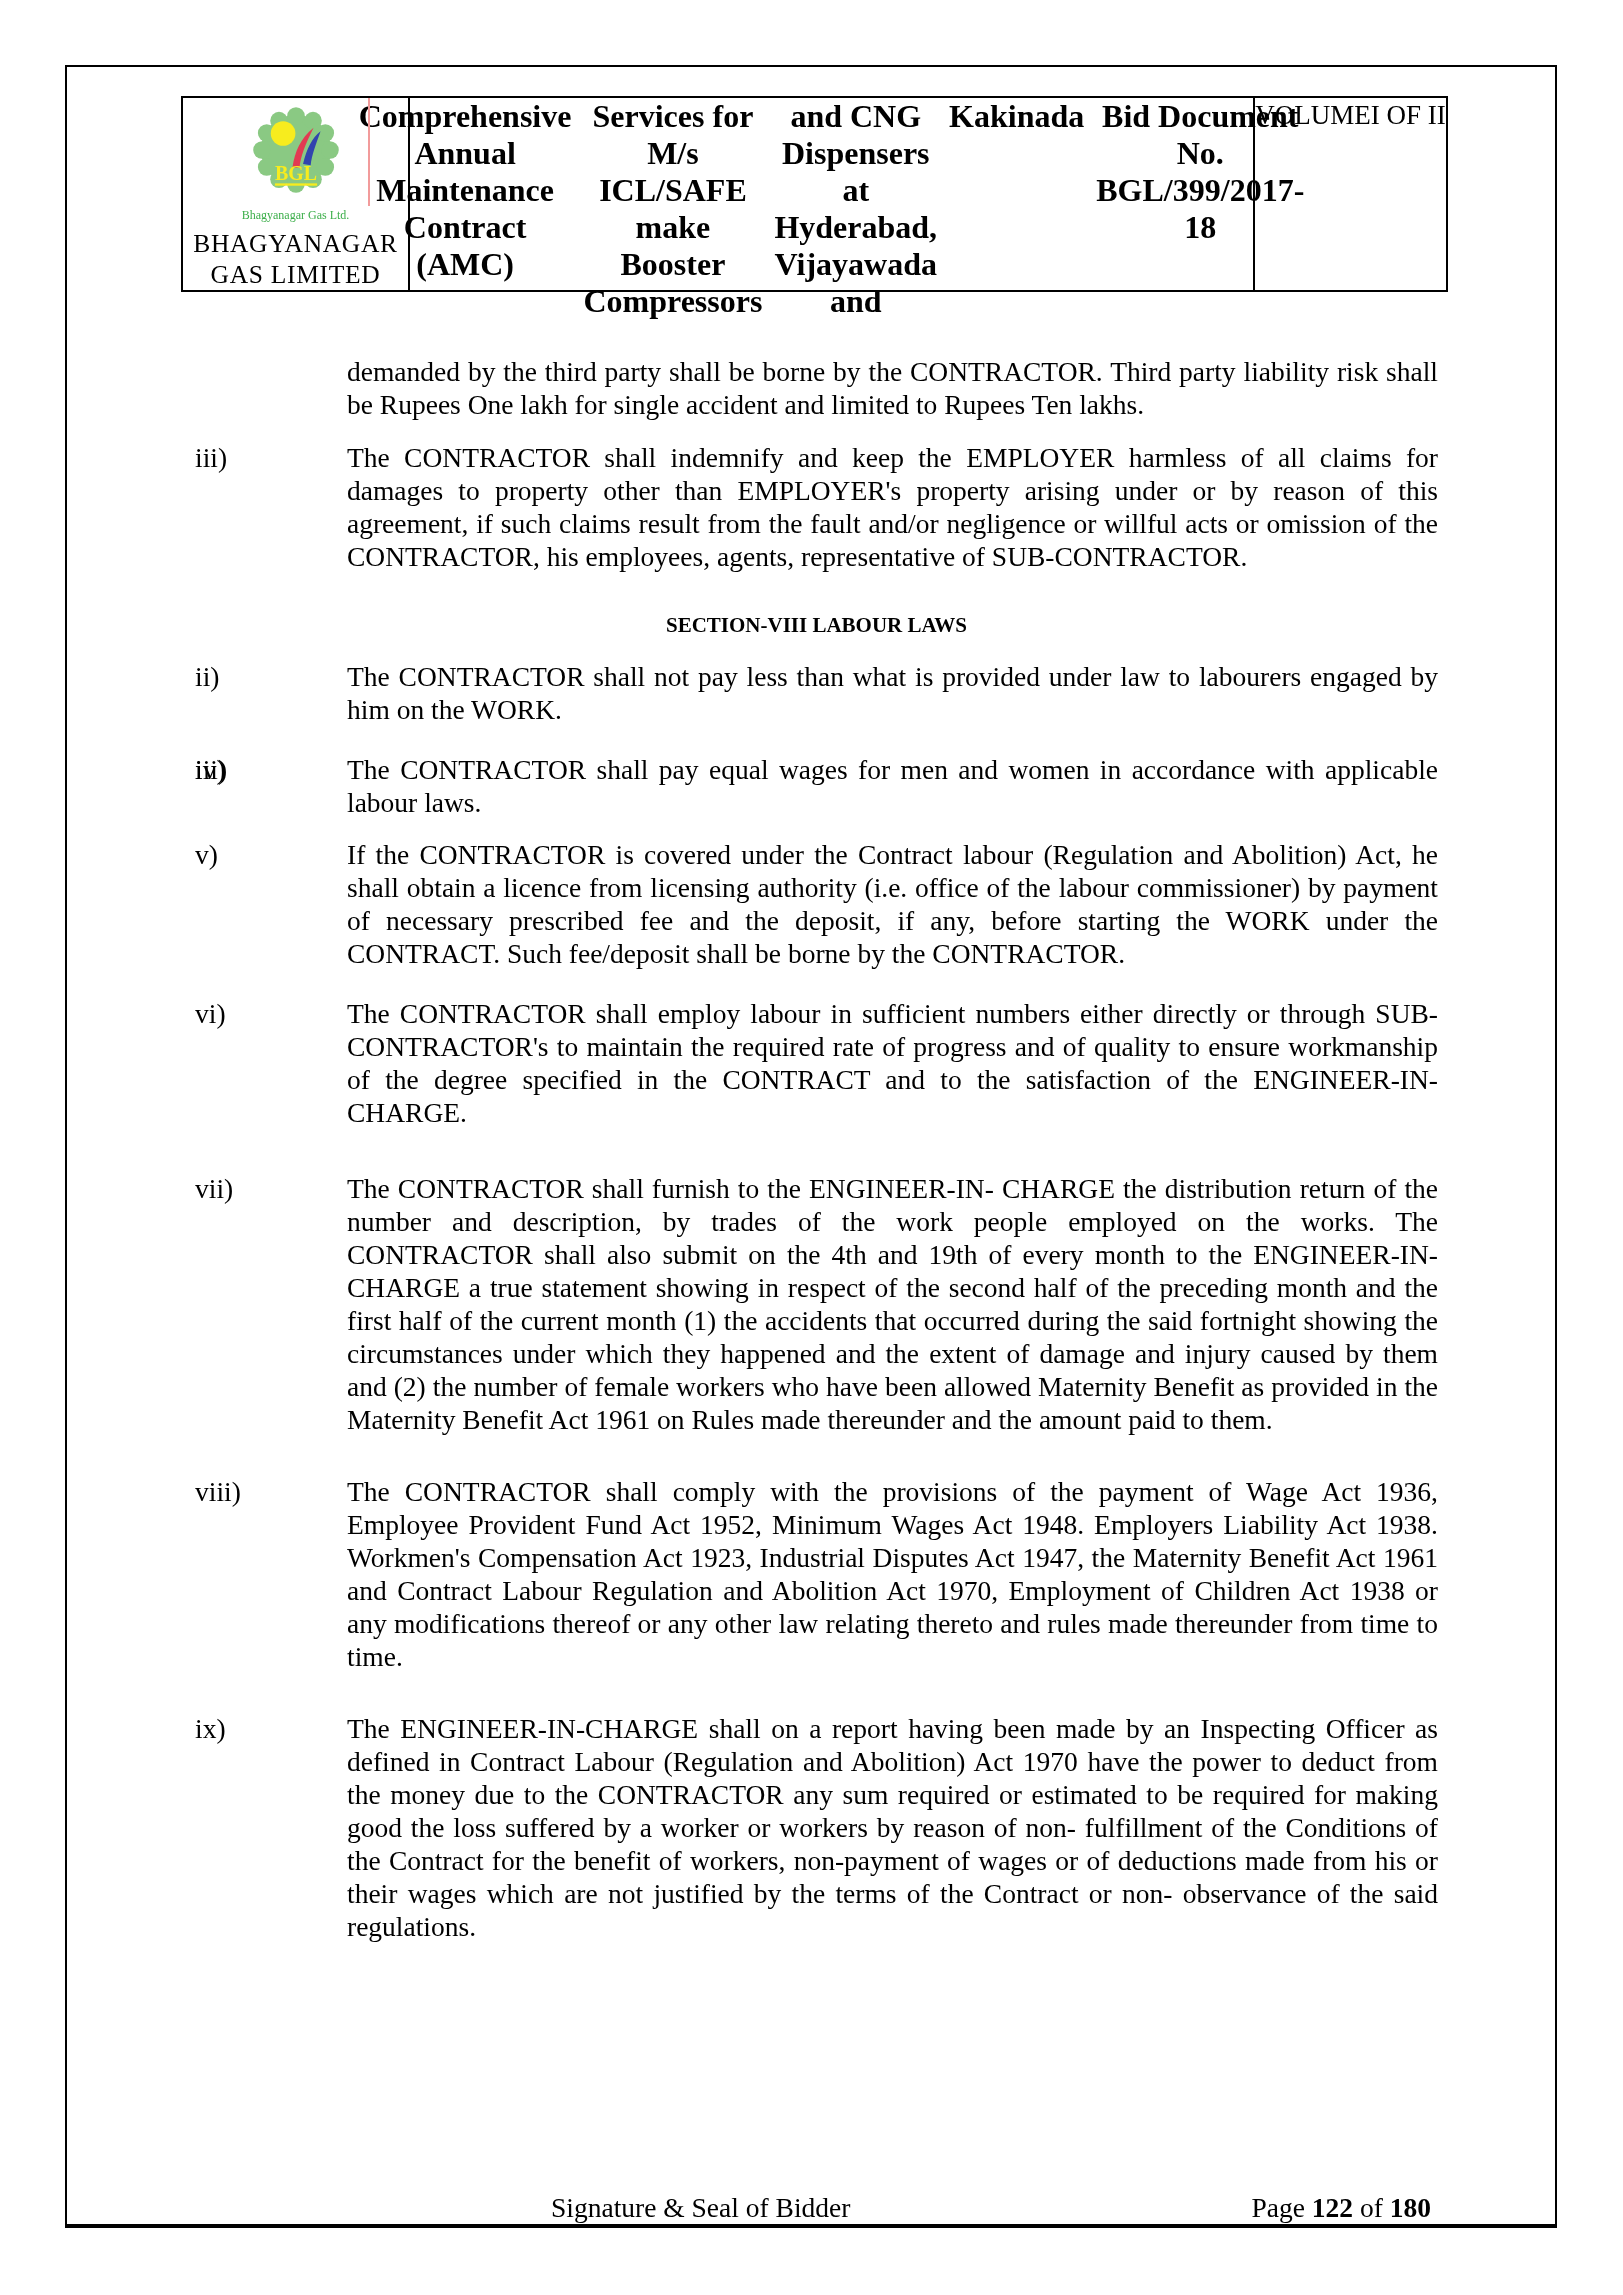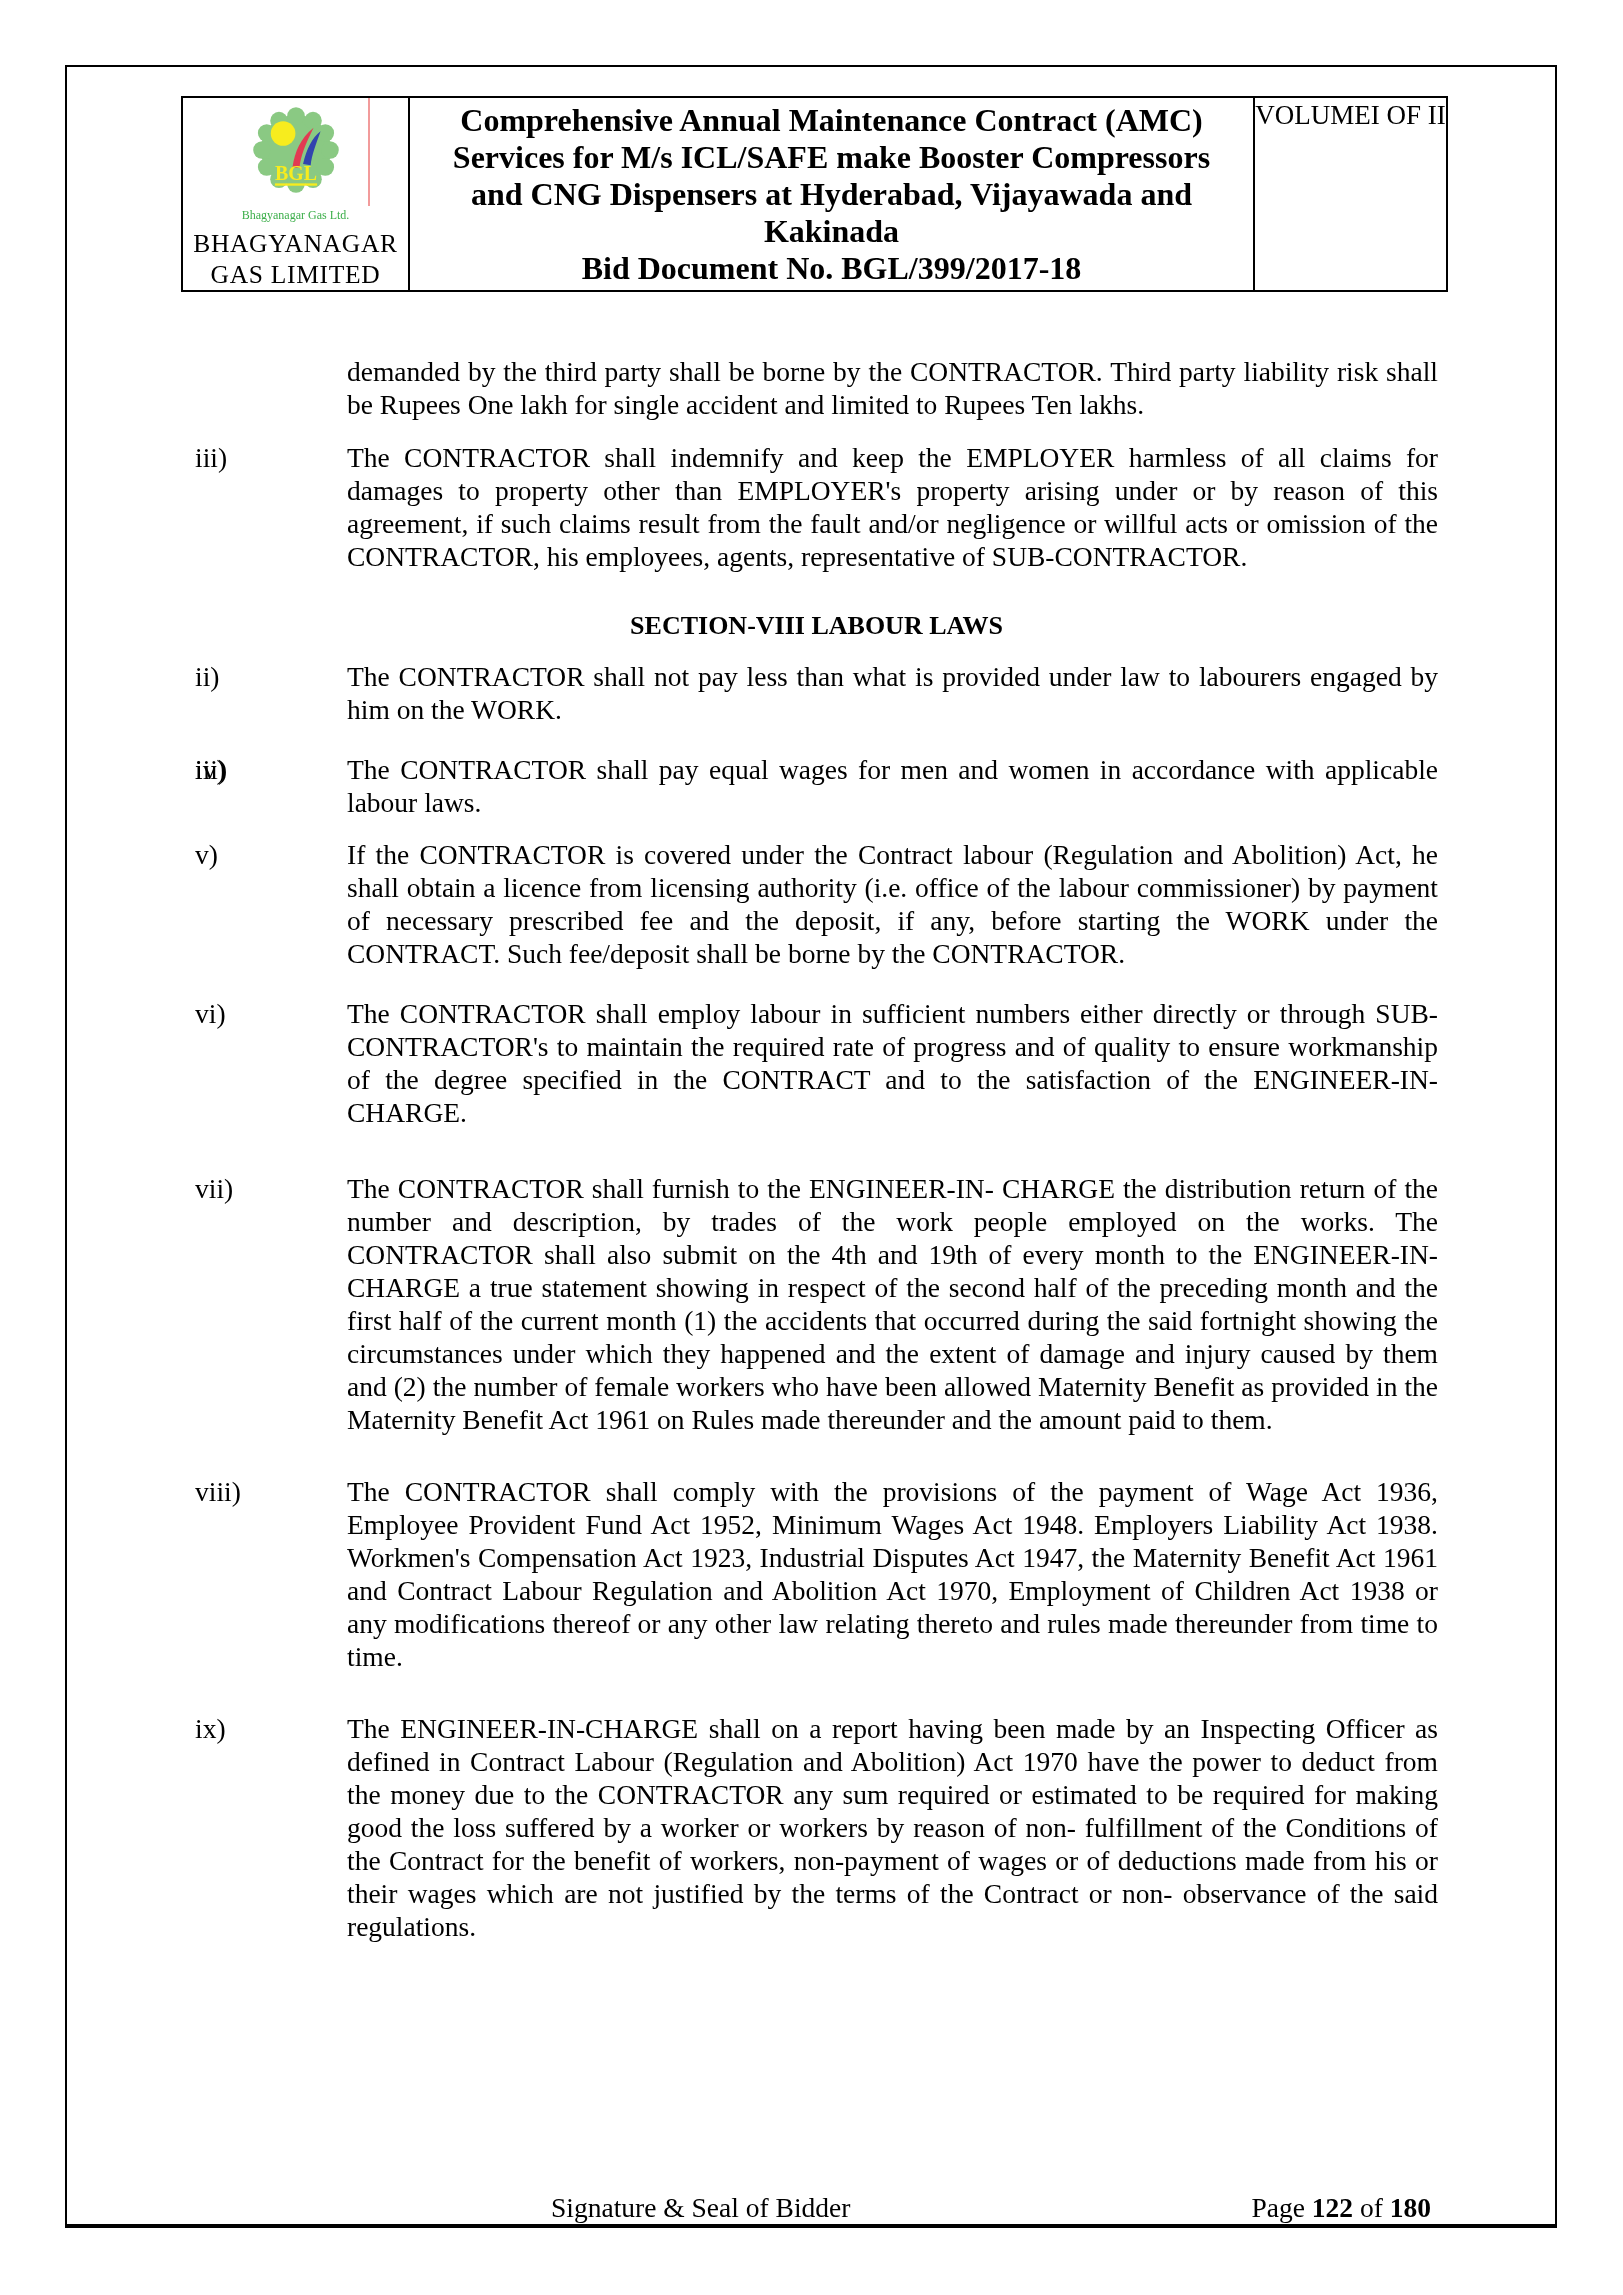--- a/index.html
+++ b/index.html
@@ -5,36 +5,36 @@
   html,body{margin:0;padding:0;background:#ffffff;}
   .page{position:relative;width:1623px;height:2295px;background:#fff;overflow:hidden;
         font-family:"Liberation Serif","DejaVu Serif",serif;color:#000;}
   .page-border{position:absolute;left:65px;top:65px;width:1492px;height:2163px;
         border:2.6px solid #000;border-bottom:4.6px solid #000;box-sizing:border-box;}
 
   
   .hdr{position:absolute;left:114px;top:29px;width:1269px;height:196px;display:flex;}
   .cell{border:2px solid #000;box-sizing:border-box;height:196px;}
   .c-logo{width:229px;position:relative;display:flex;flex-direction:column;align-items:center;padding-top:7.9px;}
-  .c-title{width:847px;margin-left:-2px;display:flex;flex-direction:column;justify-content:center;
-           text-align:center;font-weight:bold;font-size:32px;line-height:37px;}
+  .c-title{width:847px;margin-left:-2px;display:flex;flex-direction:row;justify-content:center;
+           text-align:center;font-weight:bold;font-size:32px;line-height:37px;gap:12px;}
   .c-vol{width:195px;margin-left:-2px;display:flex;flex-direction:row;justify-content:center;
          text-align:center;font-size:27px;line-height:35px;}
   .logo-caption{font-size:12px;line-height:19.6px;color:var(--logo_caption_green);margin-top:12px;}
   .company{font-size:25.5px;line-height:31px;letter-spacing:0.7px;text-align:center;margin-top:2.6px;}
   .pink-line{position:absolute;right:38px;top:0;width:2px;height:108px;background:var(--artifact_pink);}
 
   
   .content{position:absolute;left:128px;top:288px;width:1243px;font-size:27.5px;line-height:33px;}
   .intro{margin:0 0 0 152px;text-align:justify;}
   .item{position:relative;padding-left:152px;text-align:justify;}
   .item .mk{position:absolute;left:0;top:0;width:137px;text-align:left;}
   .item.sub{padding-left:121px;}
   .item.sub .mk{width:110px;}
-  .sec-heading{margin:0;text-align:center;font-weight:bold;font-size:26px;}
+  .sec-heading{margin:0;text-align:center;font-weight:bold;font-size:21px;}
   .clause-heading{font-weight:bold;font-size:28px;}
   .g15{margin-top:9.8px}.g28{margin-top:18.3px}.g30{margin-top:19.6px}
   .g42{margin-top:27.5px}.g55{margin-top:36px}.g60{margin-top:39px}.g65{margin-top:43px}
 
   
   .footer{position:absolute;left:0;right:0;bottom:0;height:35px;font-size:27.5px;line-height:33px;}
   .sig{position:absolute;left:484px;bottom:0;}
   .pg{position:absolute;right:124px;bottom:0;}
   .pg b{font-weight:bold;}
 

